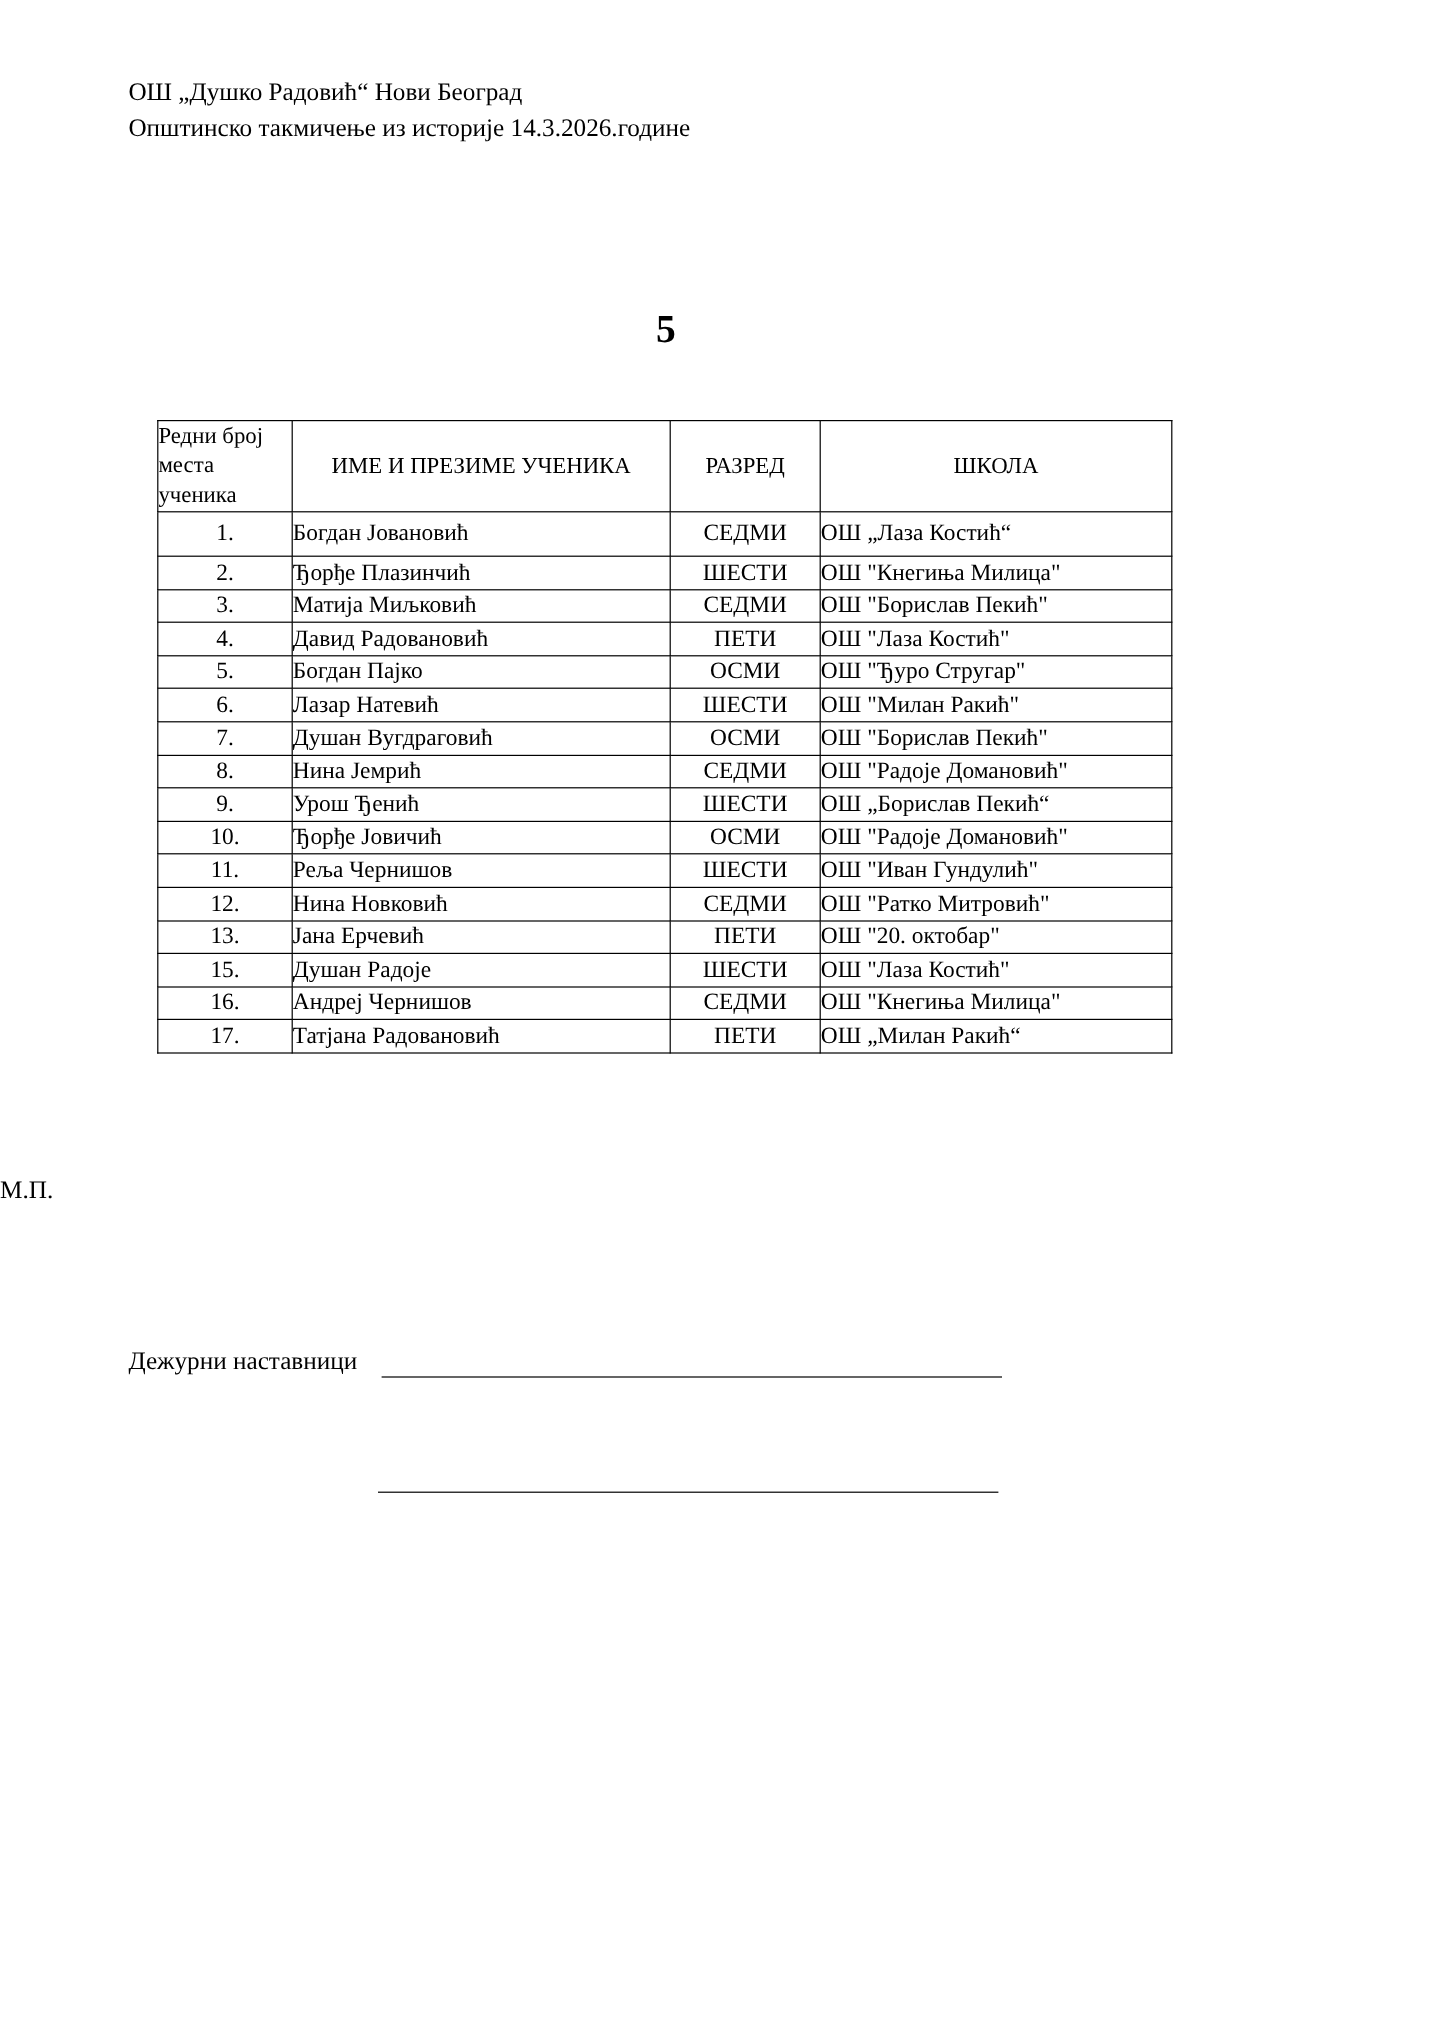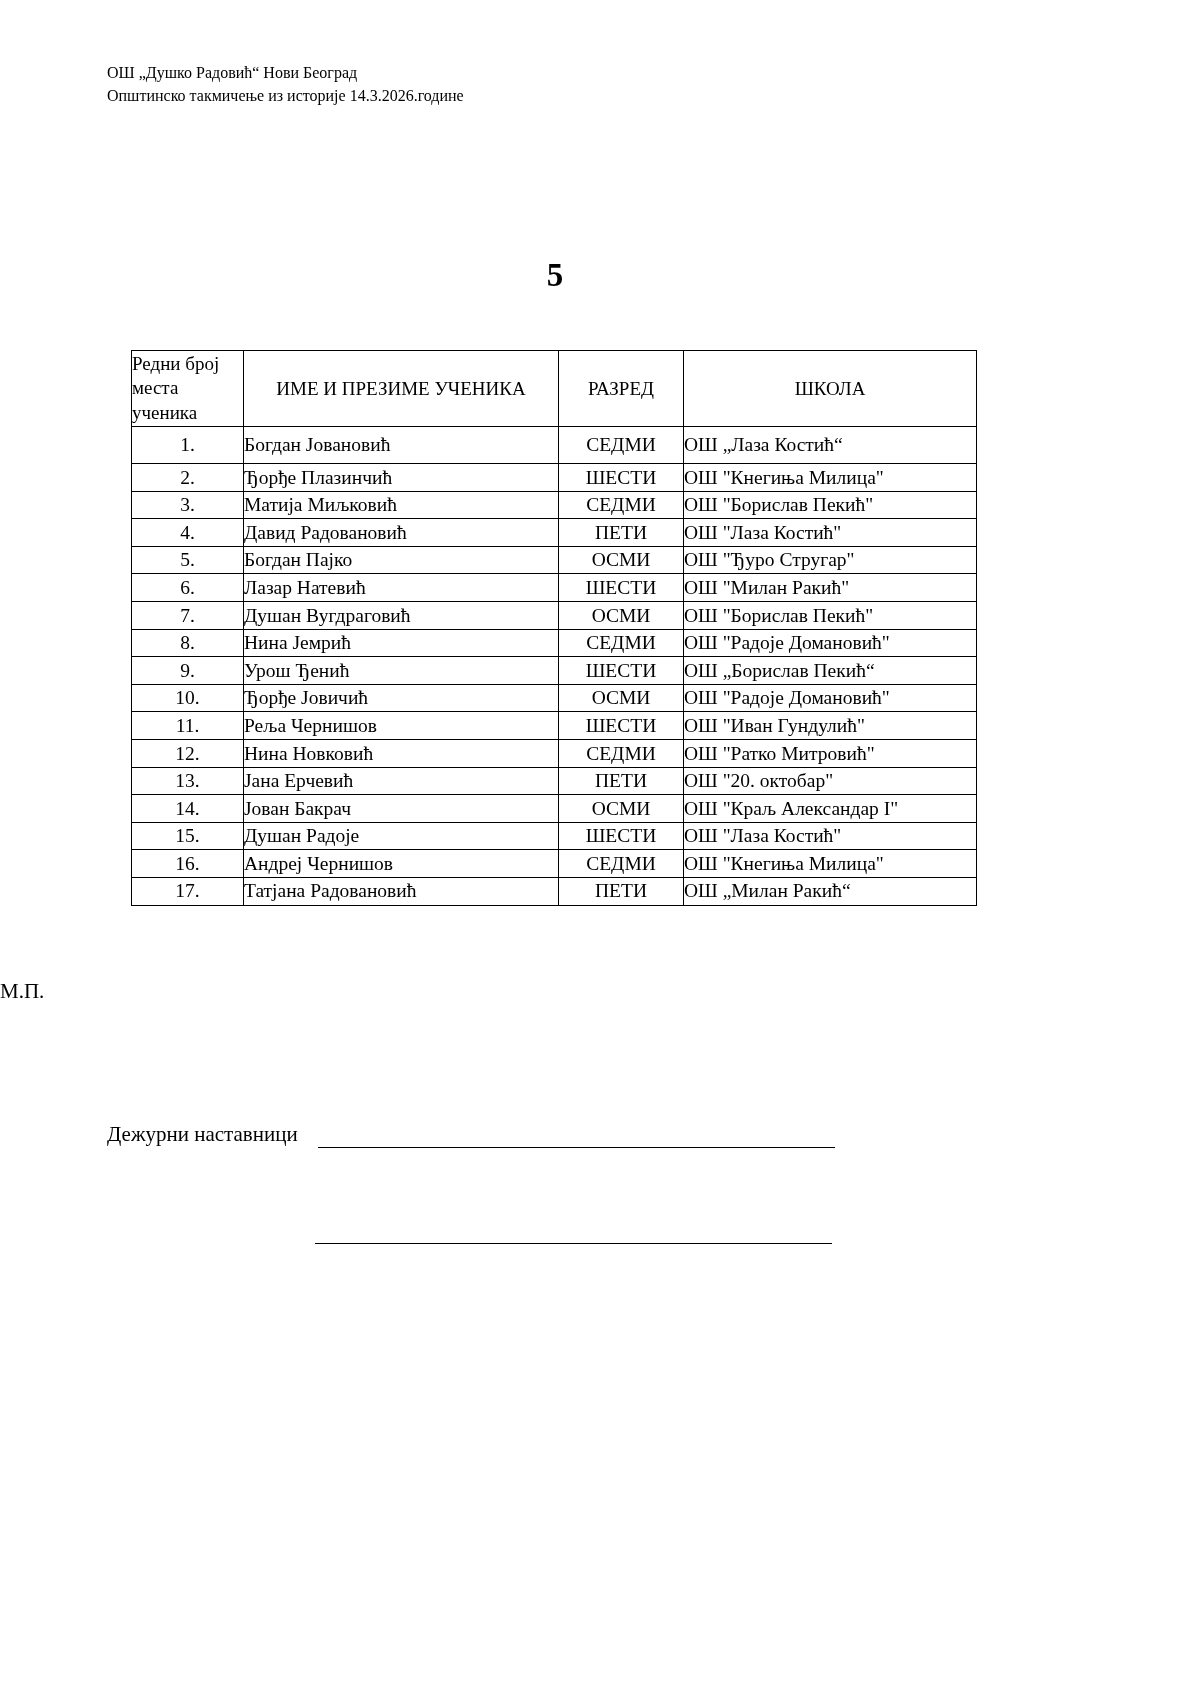--- a/index.html
+++ b/index.html
@@ -18,21 +18,21 @@
   .page {
     position: absolute;
     left: 0; top: 0;
     width: 1191px;
     height: 1685px;
   }
   .header-block {
     position: absolute;
     left: 107px;
     top: 62px;
-    font-size: 16px;
+    font-size: 21px;
     line-height: 1.42;
   }
   .header-line { white-space: nowrap; }
 
   .doc-title {
     position: absolute;
     left: 0;
     top: 193px;
     width: 1100px;
     text-align: center;
@@ -243,26 +243,20 @@
         <td class="grade">СЕДМИ</td>
         <td class="school">ОШ "Ратко Митровић"</td>
       </tr>
       <tr>
         <td class="num">13.</td>
         <td class="name">Јана Ерчевић</td>
         <td class="grade">ПЕТИ</td>
         <td class="school">ОШ "20. октобар"</td>
       </tr>
       <tr>
-        <td class="num">14.</td>
-        <td class="name">Јован Бакрач</td>
-        <td class="grade">ОСМИ</td>
-        <td class="school">ОШ "Краљ Александар I"</td>
-      </tr>
-      <tr>
         <td class="num">15.</td>
         <td class="name">Душан Радоје</td>
         <td class="grade">ШЕСТИ</td>
         <td class="school">ОШ "Лаза Костић"</td>
       </tr>
       <tr>
         <td class="num">16.</td>
         <td class="name">Андреј Чернишов</td>
         <td class="grade">СЕДМИ</td>
         <td class="school">ОШ "Кнегиња Милица"</td>

